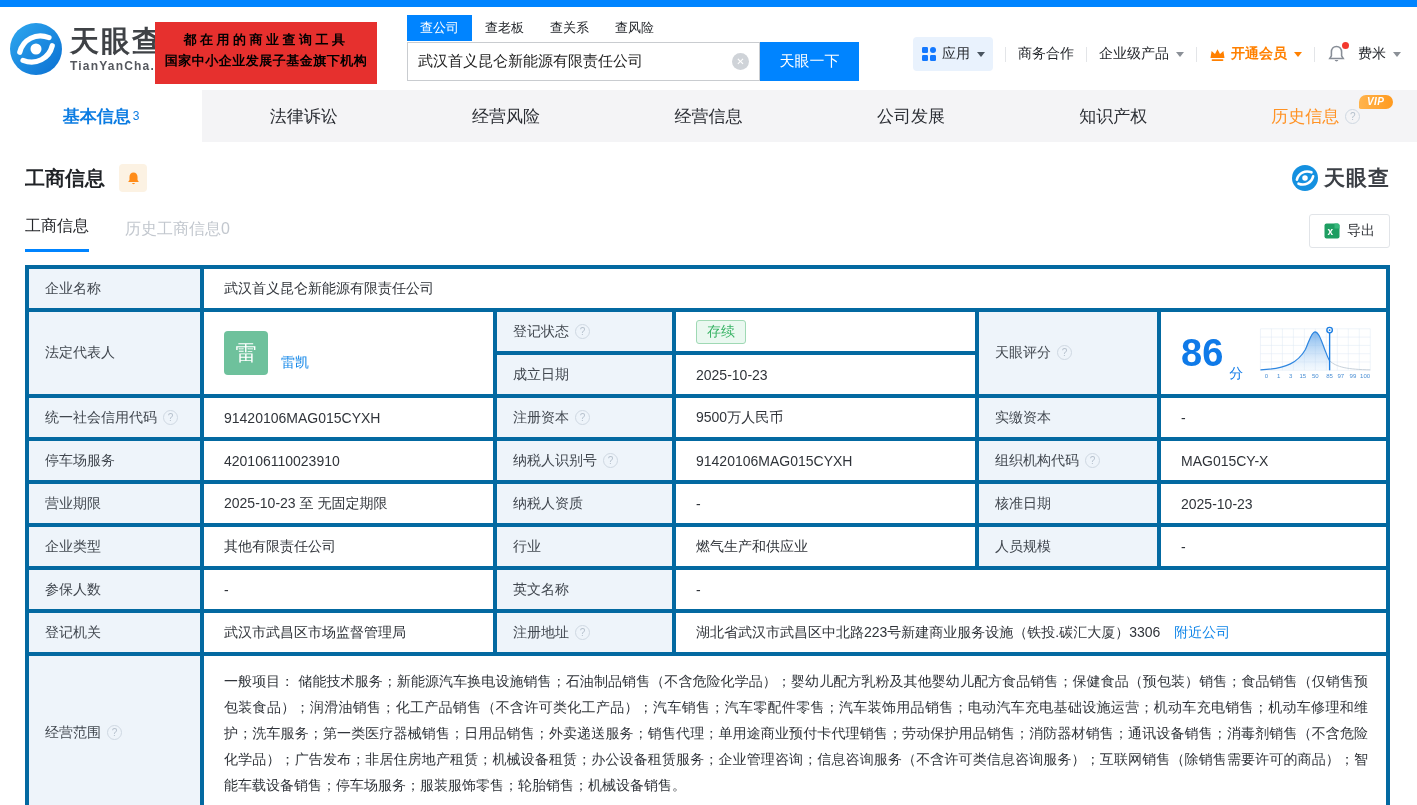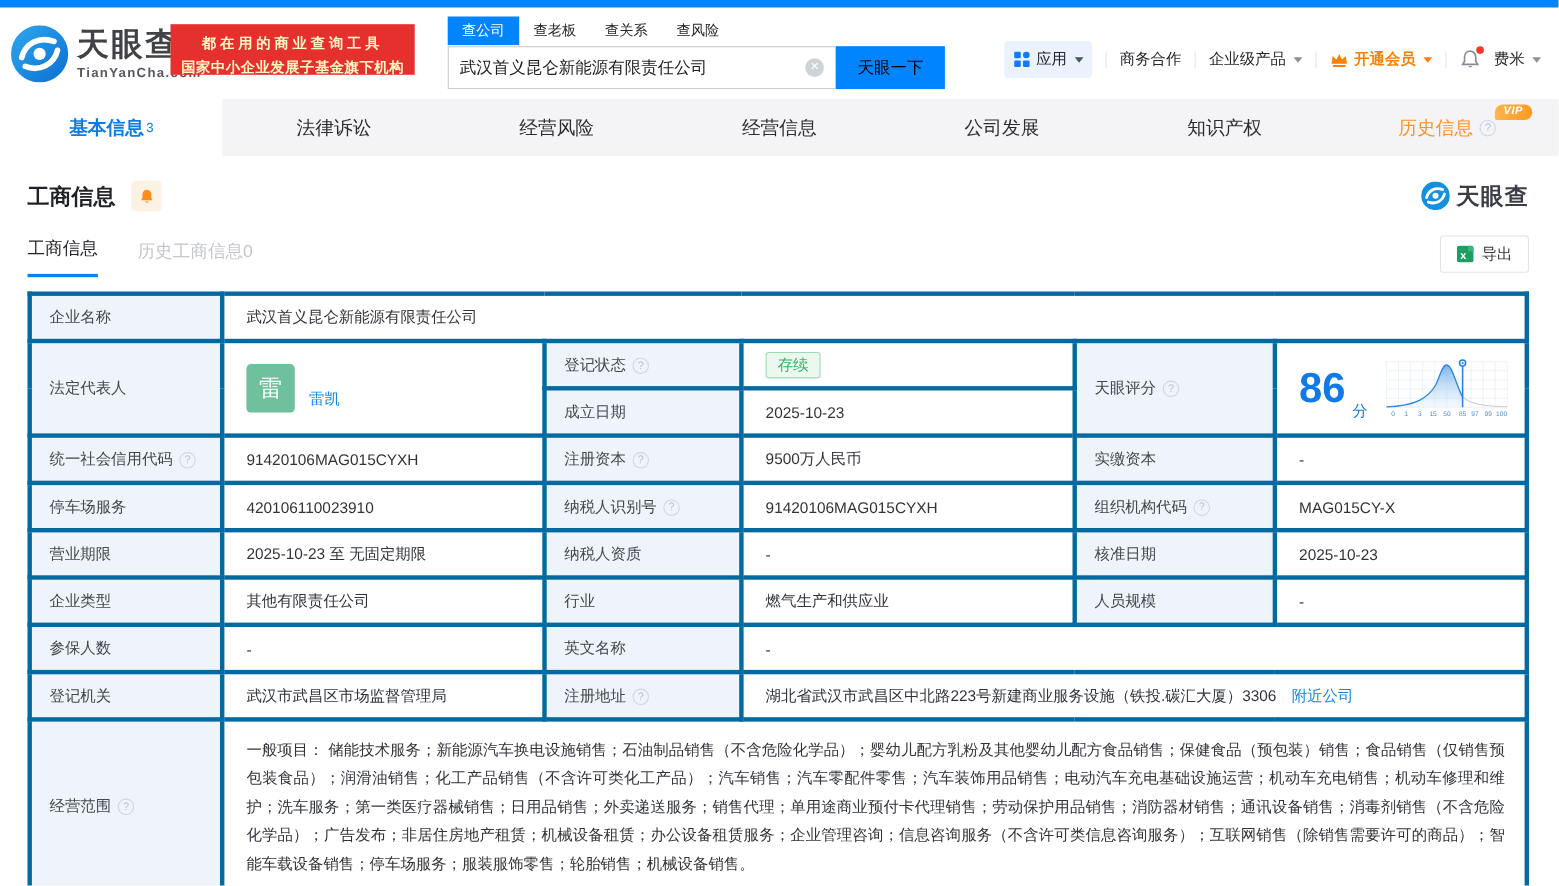--- a/index.html
+++ b/index.html
@@ -8,37 +8,37 @@
 
   
   .topbar { height:7px; background:#0084ff; }
   .header { position:relative; height:83px; background:#fff; }
 
   .logo { position:absolute; left:10px; top:16px; display:flex; align-items:center; gap:8px; }
   .logo-text { display:flex; flex-direction:column; line-height:1; }
   .logo-title { font-size:29px; font-weight:bold; color:#3f4246; letter-spacing:2px; }
   .logo-domain { font-size:12px; font-weight:bold; color:#55585e; letter-spacing:1.2px; margin-top:4px; }
 
-  .banner { position:absolute; left:155px; top:15px; width:222px; height:46px; background:#e6302e;
-    color:#fef9c3; font-size:13px; font-weight:bold; text-align:center; padding-top:7px; line-height:1.65; }
+  .banner { position:absolute; left:155px; top:15px; width:222px; height:62px; background:#e6302e;
+    color:#000000; font-size:13px; font-weight:bold; text-align:center; padding-top:7px; line-height:1.65; }
   .banner .l1 { letter-spacing:3.5px; }
   .banner .l2 { letter-spacing:0.5px; }
 
   .search { position:absolute; left:407px; top:8px; width:452px; }
   .search-tabs { display:flex; font-size:13px; }
   .search-tab { padding:4px 13px; color:#23262b; cursor:pointer; }
   .search-tab.active { background:#0084ff; color:#fff; }
   .search-box { display:flex; margin-top:1px; }
   .search-input-wrap { width:370px; height:39px; border:1px solid #c9ccd0; display:flex; align-items:center; padding:0 10px; }
   .search-input { flex:1; border:none; outline:none; font-size:15px; color:#222;
     font-family:"Liberation Sans","DejaVu Sans",sans-serif; }
   .clear-btn { width:17px; height:17px; border-radius:50%; background:#cfd3d8; color:#fff;
     font-size:10px; line-height:17px; text-align:center; cursor:pointer; flex:none; }
   .clear-btn::before { content:"✕"; }
-  .search-btn { width:104px; height:39px; background:#0084ff; color:#000000; font-size:15px; border:none; cursor:pointer; }
+  .search-btn { width:104px; height:39px; background:#0084ff; color:#ffffff; font-size:15px; border:none; cursor:pointer; }
 
   .hmenu { position:absolute; right:16px; top:30px; display:flex; align-items:center; gap:12px; font-size:14px; color:#24272c; }
   .hm-item { display:flex; align-items:center; gap:5px; cursor:pointer; white-space:nowrap; }
   .apps-pill { background:#e9f2fd; border-radius:4px; padding:8px 8px; }
   .sep { width:1px; height:15px; background:#e3e5e8; }
   .caret { width:0; height:0; border-left:4px solid transparent; border-right:4px solid transparent;
     border-top:5px solid #8b9097; margin-left:2px; }
   .caret.blue { border-top-color:#4a5560; }
   .vip-link { color:#ff8000; font-weight:bold; }
   .caret.orange { border-top-color:#ff8000; }

